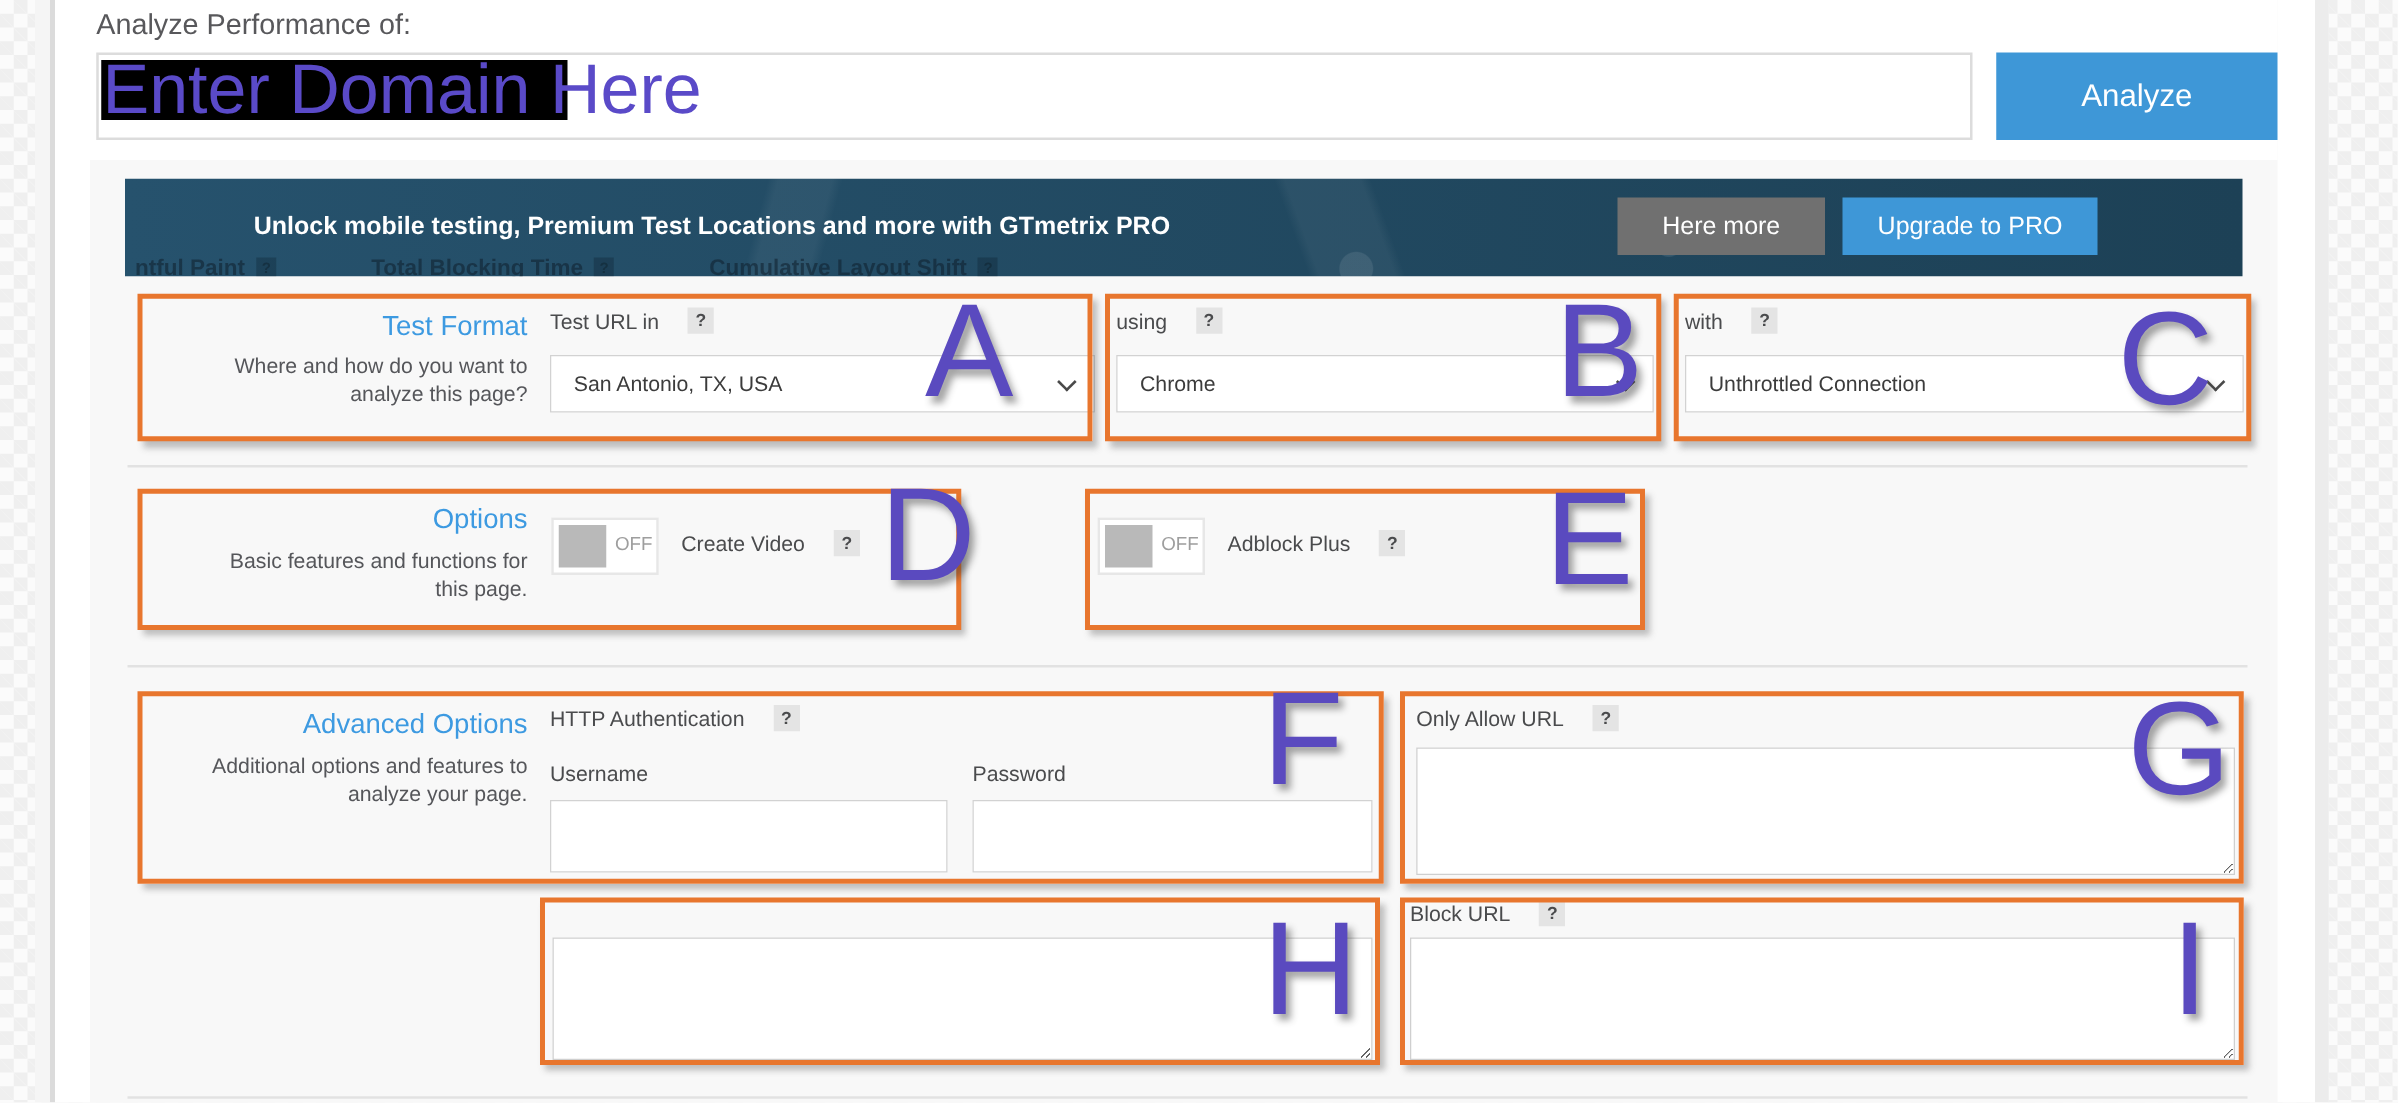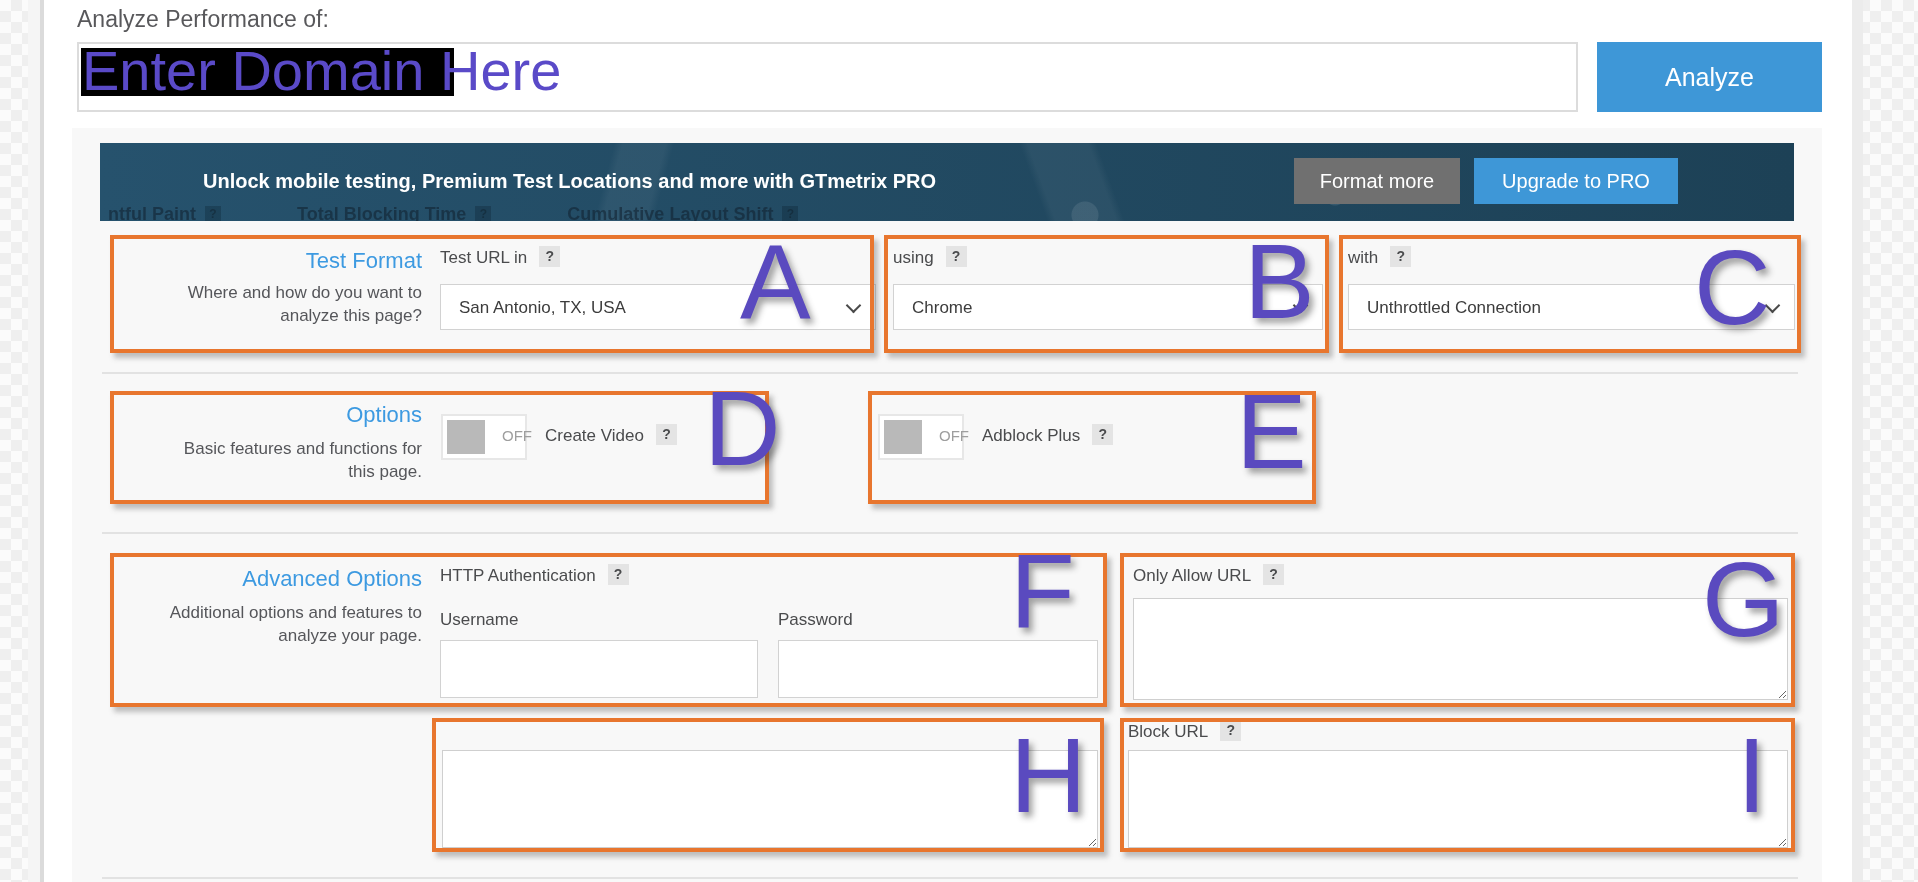--- a/index.html
+++ b/index.html
@@ -61,36 +61,36 @@
   .learn-btn{position:absolute;left:1194px;top:15px;width:166px;height:46px;background:#707070;color:#fff;
     border:none;font-size:20px;cursor:pointer;font-family:inherit;}
   .upgrade-btn{position:absolute;left:1374px;top:15px;width:204px;height:46px;background:#3e97d7;color:#fff;
     border:none;font-size:20px;cursor:pointer;font-family:inherit;}
 
   .divider{left:102px;width:1696px;height:2px;background:#e2e2e2;}
 
   .sec-heading{width:312px;left:110px;text-align:right;font-size:22px;color:#3d9ae1;}
   .sec-desc{width:254px;left:168px;text-align:right;font-size:17px;line-height:1.35;color:#55565a;}
 
-  .field-label{font-size:17px;color:#4a4b4d;display:flex;align-items:flex-start;gap:12px;white-space:nowrap;}
+  .field-label{font-size:17px;color:#4a4b4d;display:flex;align-items:flex-start;gap:23px;white-space:nowrap;}
   .help{display:inline-block;width:21px;height:21px;background:#e4e4e4;color:#4a4b4d;font-size:14px;
     font-weight:700;text-align:center;line-height:21px;margin-top:-2px;cursor:pointer;}
 
   .sel-wrap{height:32px;}
   .sel{
     width:100%;height:46px;border:1px solid #d2d2d2;background:#fff;color:#3c3c3c;
     font-size:17px;padding:0 40px 0 18px;-webkit-appearance:none;appearance:none;
     font-family:inherit;border-radius:0;
   }
   .chev{position:absolute;right:17px;top:16px;width:9px;height:9px;
     border-right:2px solid #4a4a4a;border-bottom:2px solid #4a4a4a;transform:rotate(45deg);pointer-events:none;}
 
   .toggle{width:86px;height:46px;background:#fff;border:2px solid #e7e7e7;box-sizing:border-box;cursor:pointer;}
   .toggle .knob{position:absolute;left:4px;top:4px;width:38px;height:34px;background:#b9b9b9;}
-  .toggle .state{position:absolute;left:46px;top:11px;width:36px;text-align:center;font-size:15px;color:#9e9e9e;margin-left:10px;}
+  .toggle .state{position:absolute;left:46px;top:11px;width:36px;text-align:center;font-size:15px;color:#9e9e9e;}
 
   .txt-input{border:1px solid #d2d2d2;background:#fff;box-sizing:border-box;font-size:17px;
     padding:0 10px;font-family:inherit;color:#333;}
   .ta{border:1px solid #cfcfcf;background:#fff;box-sizing:border-box;resize:both;font-size:16px;
     padding:8px 10px;font-family:inherit;color:#333;}
 
   .abox{border:4px solid #e8762e;box-sizing:border-box;box-shadow:4px 5px 5px rgba(80,80,80,0.35);pointer-events:none;}
   .aletter{font-size:106px;line-height:1;color:#5a4abf;text-shadow:4px 5px 6px rgba(50,50,50,0.45);pointer-events:none;}
 </style>
 </head>
@@ -121,21 +121,21 @@
         </span>
       <span class="ghost-item">
           <span>Total Blocking Time</span>
           <span class="ghost-q">?</span>
         </span>
       <span class="ghost-item">
           <span>Cumulative Layout Shift</span>
           <span class="ghost-q">?</span>
         </span>
     </div>
-    <button class="learn-btn">Format more</button>
+    <button class="learn-btn">Here more</button>
     <button class="upgrade-btn">Upgrade to PRO</button>
   </div>
 
   <div class="abs divider" style="top:372px;"></div>
   <div class="abs divider" style="top:532px;"></div>
   <div class="abs divider" style="top:877px;"></div>
 
   <div class="abs sec-heading" style="top:248px;">Test Format</div>
   <div class="abs sec-desc" style="top:282px;">Where and how do you want to analyze this page?</div>
 

